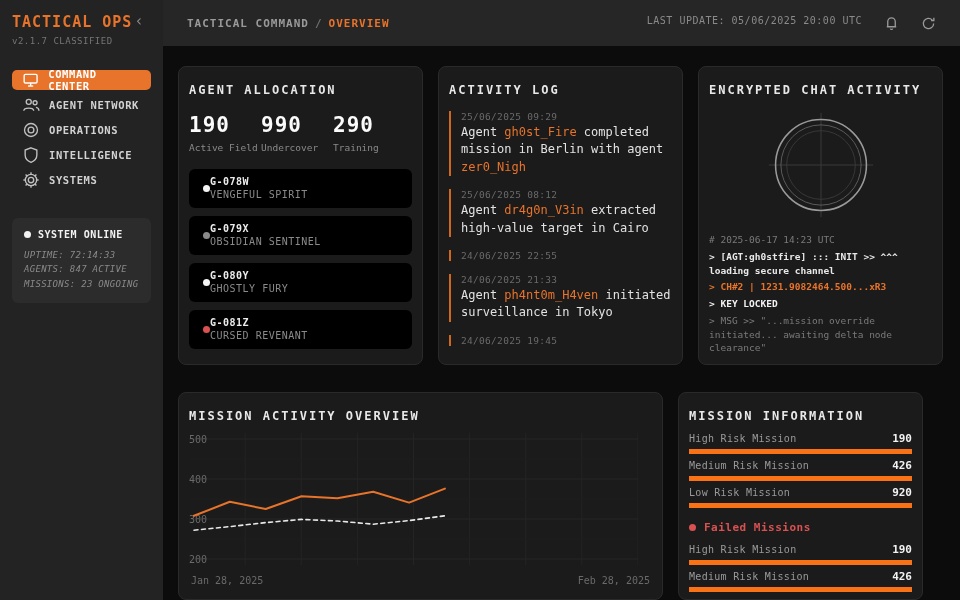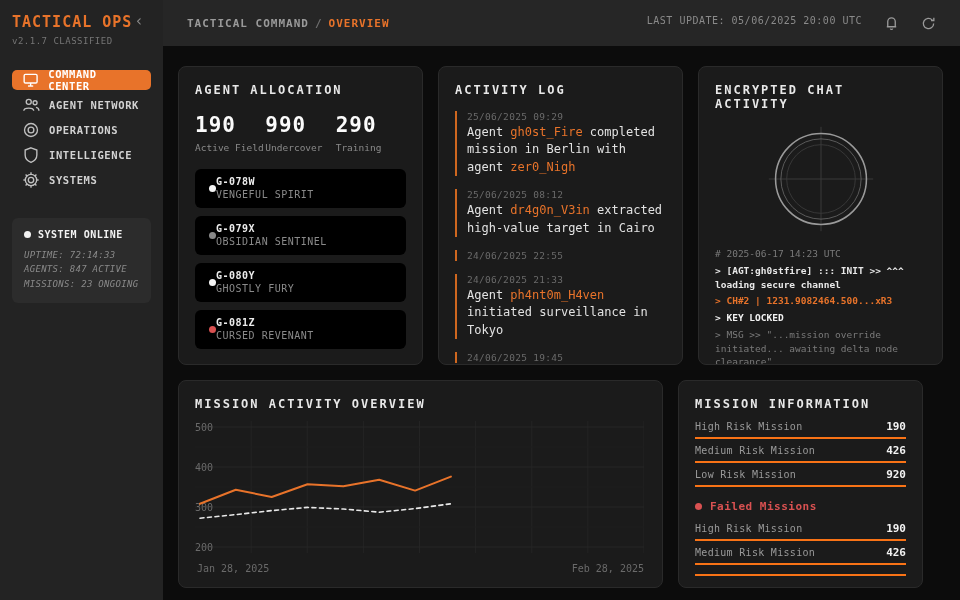--- a/index.html
+++ b/index.html
@@ -27,22 +27,22 @@
   .topbar { height:46px; min-height:46px; background:#262626; display:flex; align-items:center; justify-content:space-between; padding:0 24px; }
   .breadcrumb { font-size:11px; font-weight:bold; letter-spacing:1px; color:#9a9a9a; }
   .breadcrumb .sep { color:#6f6f6f; margin:0 6px; }
   .breadcrumb .current { color:#e8732a; }
   .topbar-right { display:flex; gap:22px; }
   .last-update { color:#8a8a8a; font-size:10px; letter-spacing:.5px; }
   .icon-btn { cursor:pointer; display:flex; align-items:center; }
 
   .content { flex:1; padding:20px 15px 12px 15px; background:#0c0c0c; }
   .row1 { display:grid; grid-template-columns:245px 245px 245px; gap:15px; height:299px; }
-  .row2 { margin-top:15px; display:grid; grid-template-columns:485px 245px; gap:15px; height:208px; }
-  .panel { background:#1b1b1b; border:1px solid #2a2a2a; border-radius:8px; padding:16px 16px; overflow:hidden; }
+  .row2 { margin-top:27px; display:grid; grid-template-columns:485px 245px; gap:15px; height:208px; }
+  .panel { background:#1b1b1b; border:1px solid #2a2a2a; border-radius:8px; padding:16px 10px; overflow:hidden; }
   .panel-title { color:#e8e8e8; font-size:12px; font-weight:bold; letter-spacing:2px; }
 
   
   .stats { display:flex; margin-top:16px; }
   .stat { width:72px; }
   .stat-value { color:#fbfbfb; font-size:21px; font-weight:bold; letter-spacing:1px; }
   .stat-label { color:#8a8a8a; font-size:9.5px; margin-top:5px; line-height:1.35; }
   .agent-list { margin-top:14px; display:flex; flex-direction:column; gap:8px; }
   .agent-row { background:#000000; border-radius:6px; height:39px; display:flex; align-items:center; padding-left:14px; gap:0; cursor:pointer; }
   .agent-code { color:#ececec; font-size:10px; font-weight:bold; letter-spacing:.5px; }
@@ -64,21 +64,21 @@
   .t-accent { color:#e8732a; font-weight:bold; }
   .t-bold { color:#f2f2f2; font-weight:bold; }
 
   
   .chart-wrap { margin-top:8px; }
   .chart-xlabels { display:flex; justify-content:space-between; color:#6a6a6a; font-size:10px; margin-top:2px; padding:0 2px; }
 
   
   .group-head { display:flex; align-items:center; gap:8px; font-size:11px; font-weight:bold; letter-spacing:.5px; margin-top:13px; }
   .mi-rows { margin-top:4px; }
-  .mi-row { display:flex; justify-content:space-between; align-items:center; padding:4.5px 0; border-bottom:2px solid #f97316; }
+  .mi-row { display:flex; justify-content:space-between; align-items:center; padding:4.5px 0; border-bottom:5px solid #f97316; }
   .mi-label { color:#9a9a9a; font-size:10px; letter-spacing:.3px; }
   .mi-value { color:#f2f2f2; font-size:11px; font-weight:bold; }
 </style>
 </head>
 <body>
 
 <aside class="sidebar">
   <div class="logo-row">
     <div class="logo">TACTICAL OPS</div>
     <div class="collapse">‹</div>

